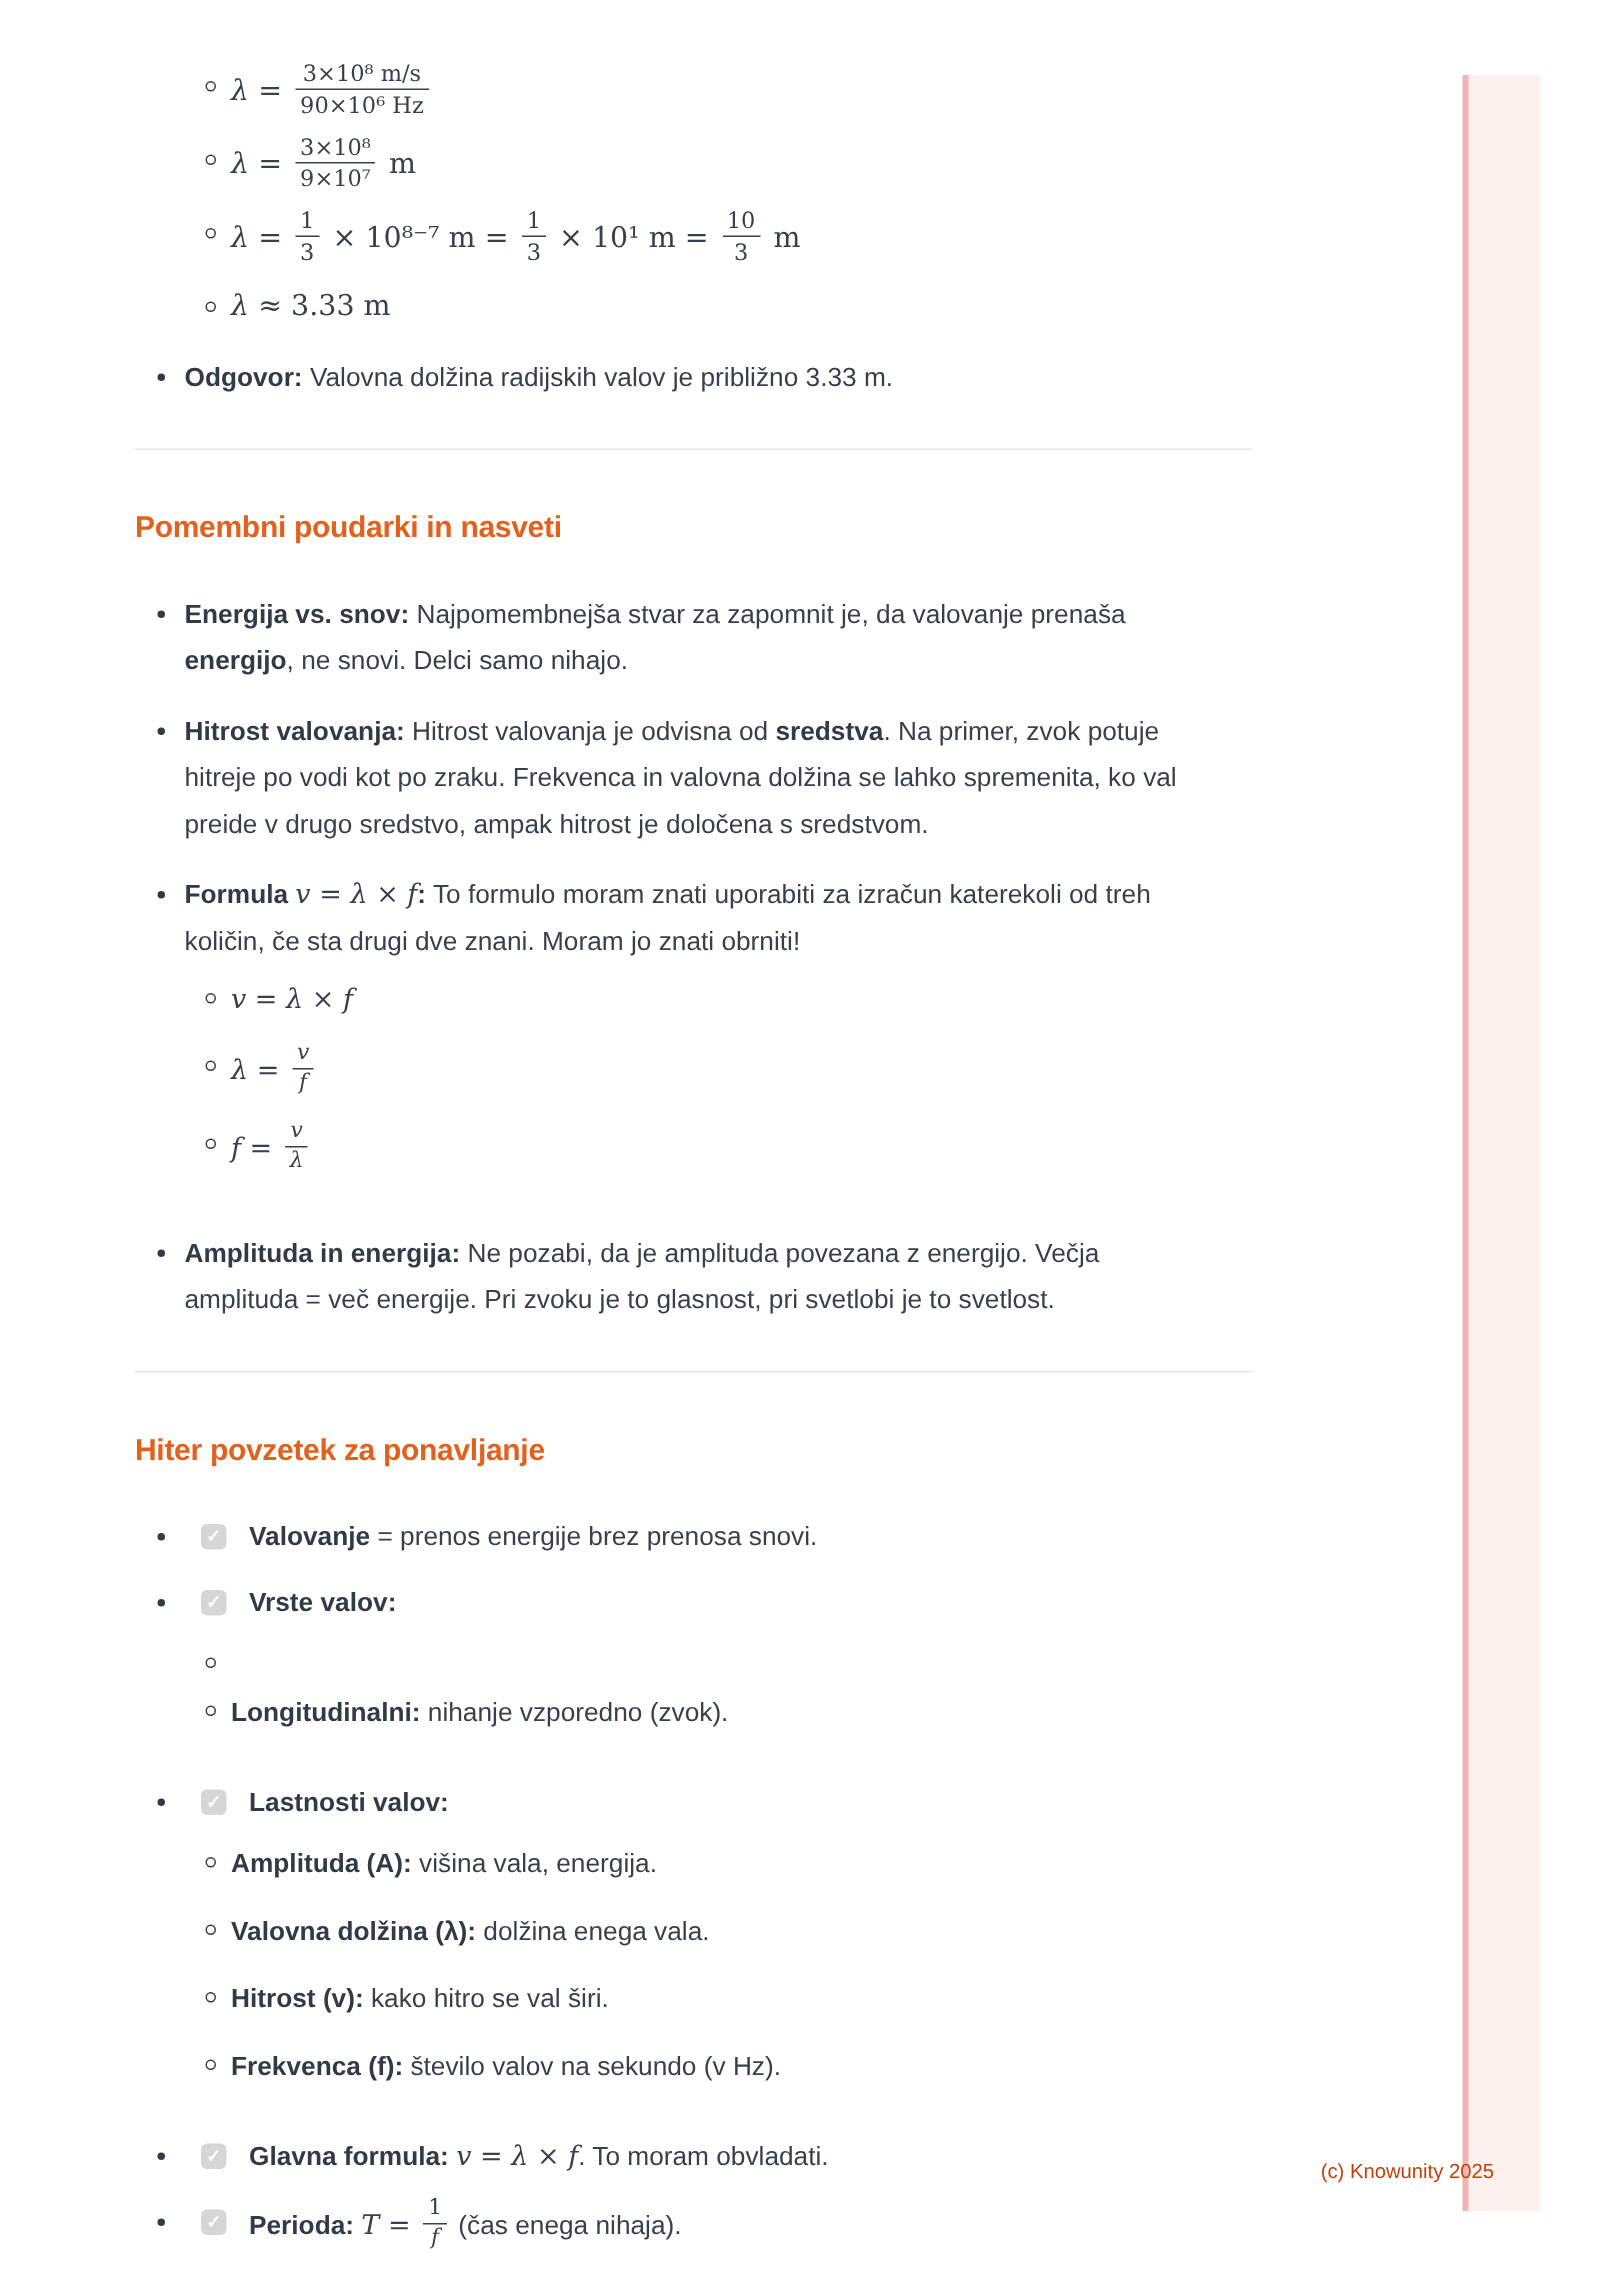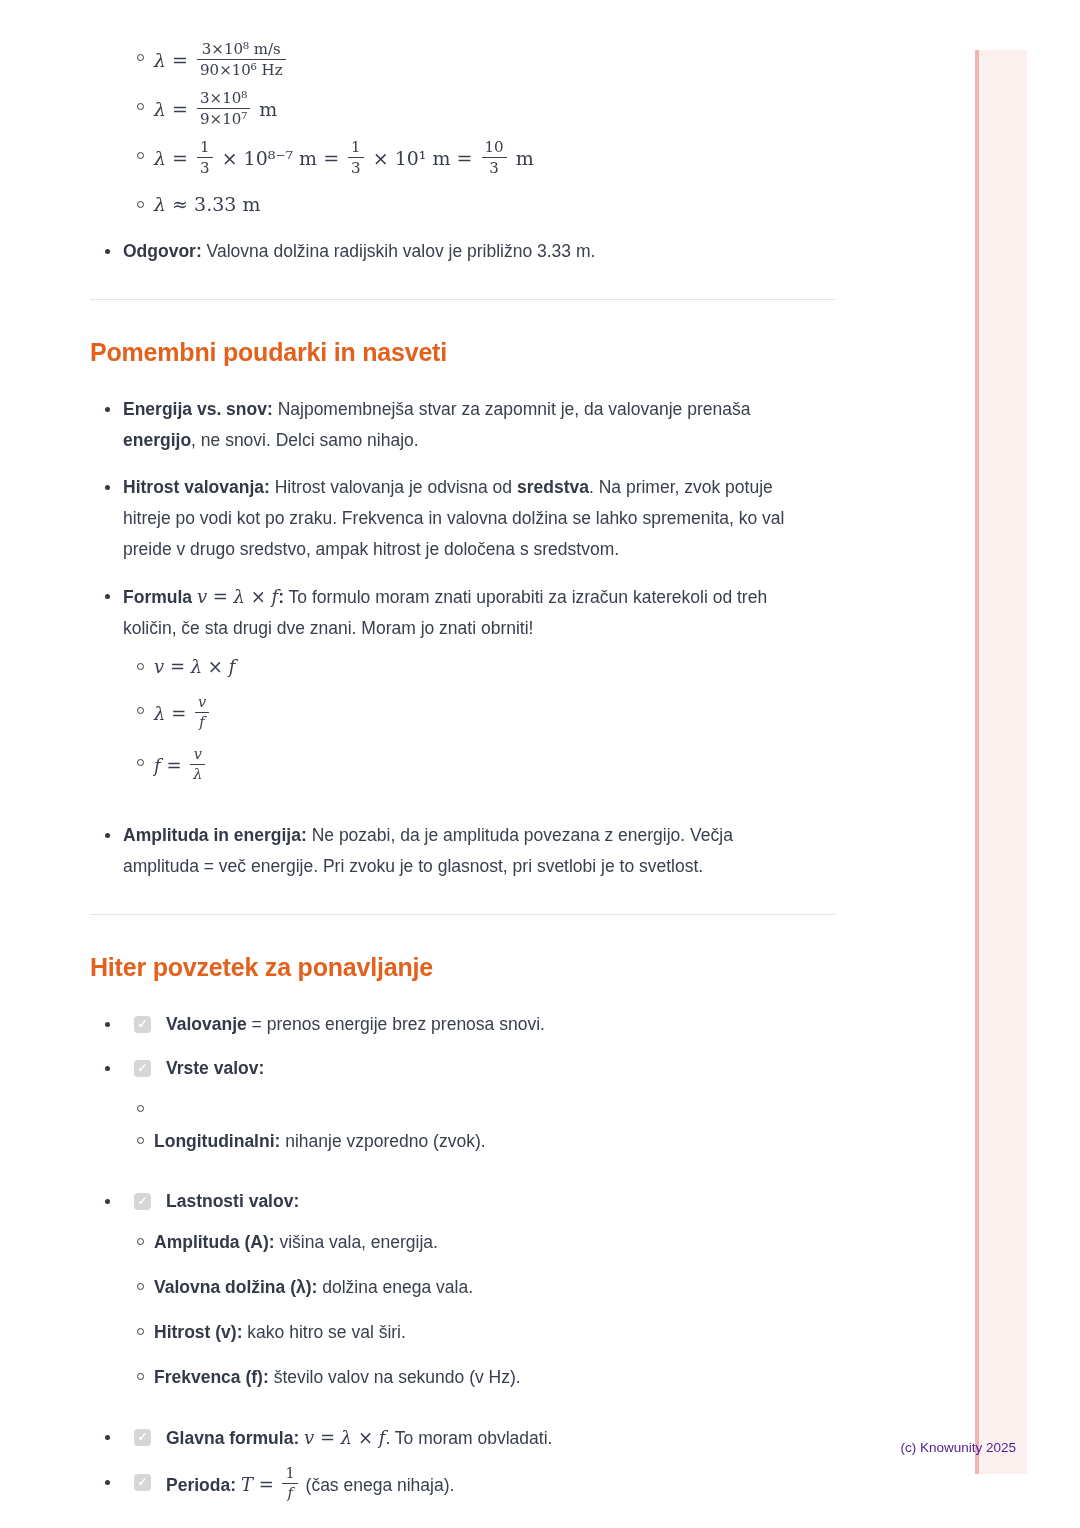--- a/index.html
+++ b/index.html
@@ -14,34 +14,34 @@
   .page{position:relative;width:1080px;height:1528px;}
 
   
   .stripe{
     position:absolute;top:50px;right:53px;
     width:48px;height:1424px;
     background:#fdf1ef;
     border-left:4px solid #efb5b3;
   }
   .copyright{
-    position:absolute;top:1440px;right:64px;
-    font-size:13.5px;color:#4c1d95;
+    position:absolute;top:1440px;right:84px;
+    font-size:13.5px;color:#c2410c;
     z-index:2;white-space:nowrap;
   }
 
   .content{
     position:absolute;left:90px;top:0;width:745px;
     padding-top:42px;
   }
 
   
   h2.section-title{
     margin:36px 0 26px 0;
-    font-size:25px;line-height:32px;
+    font-size:20px;line-height:32px;
     font-weight:700;color:#e2611d;
     letter-spacing:-0.2px;
   }
 
   .divider{height:1px;background:#e6e6e6;margin-top:32px;}
 
   
   .li-body{
     max-width:680px;
     font-size:17.5px;line-height:31px;

